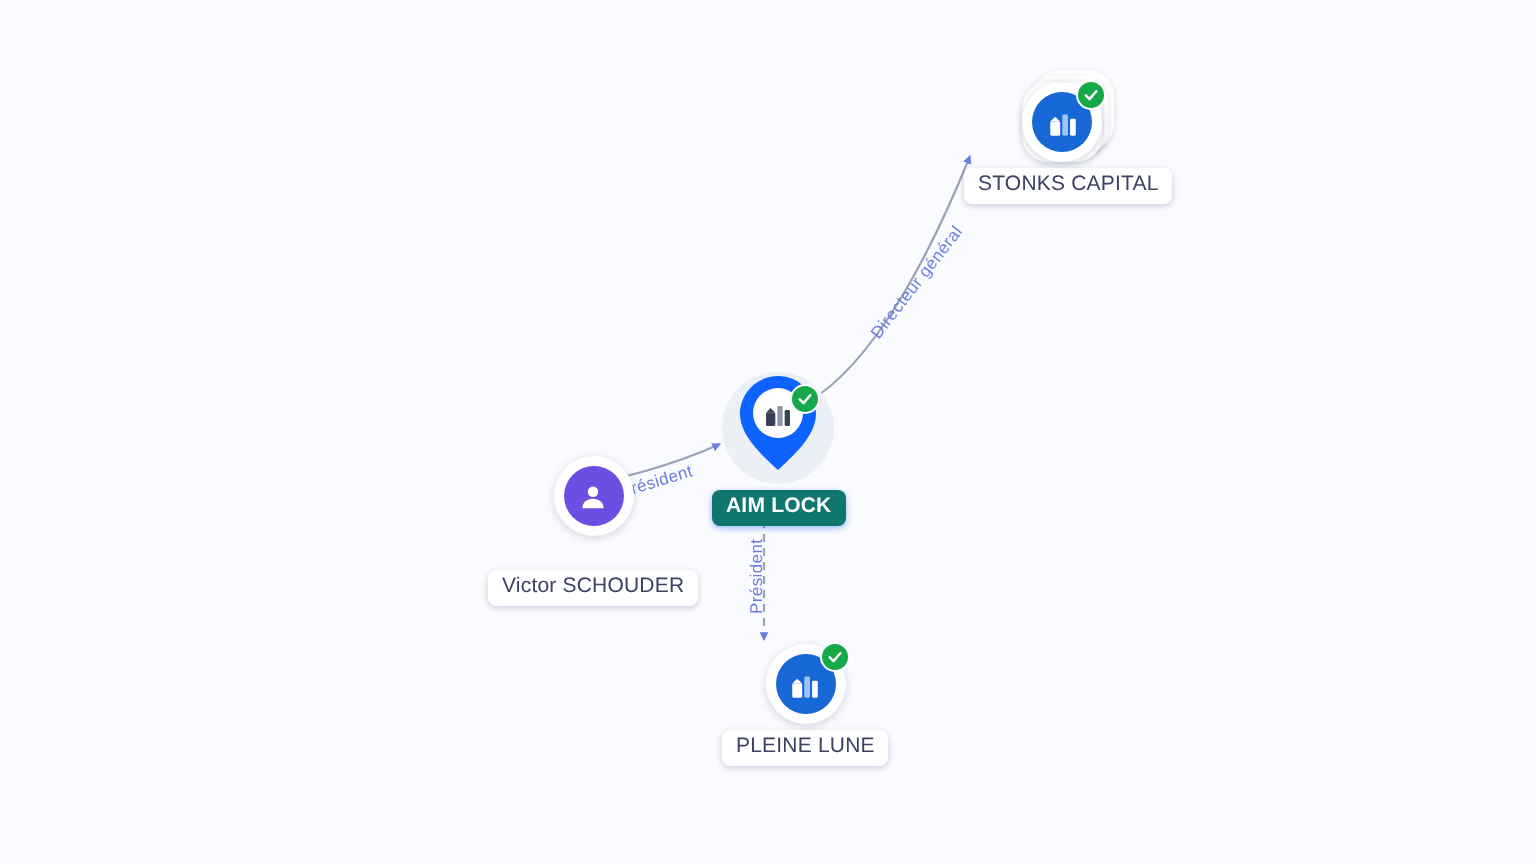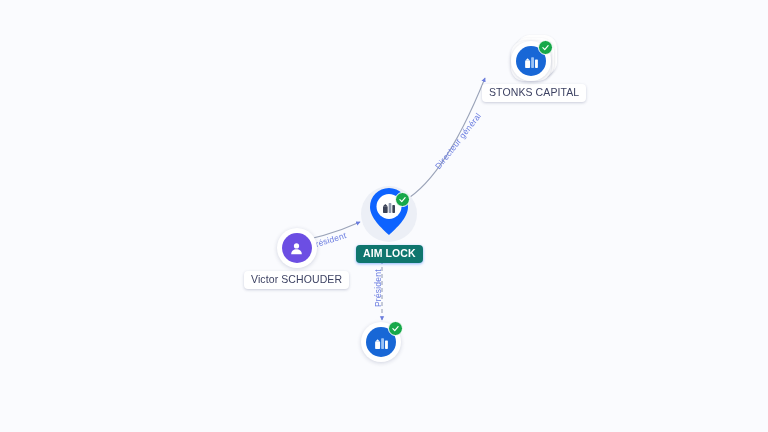--- a/index.html
+++ b/index.html
@@ -233,21 +233,21 @@
       </div>
       <div class="badge" style="left:34px; top:6px;">
         <svg width="9" height="9" viewBox="0 0 24 24" aria-hidden="true">
           <path d="M5 12.5 L10 17.5 L19 7" fill="none" stroke="#ffffff" stroke-width="3.2" stroke-linecap="round" stroke-linejoin="round"></path>
         </svg>
       </div>
     </div>
     <div class="label focused">AIM LOCK</div>
   </div>
 
-  <div class="node" style="left:244px; top:228px;">
+  <div class="node" style="left:244px; top:228px;gap:14px;">
     <div class="disc-wrap">
       <div class="disc-plate"></div>
       <div class="disc person">
         <svg width="17" height="17" viewBox="0 0 24 24" aria-hidden="true">
           <circle cx="12" cy="8.3" r="3.7" fill="#ffffff"></circle>
           <path d="M4.5 20 C4.5 15.6 7.9 13.2 12 13.2 C16.1 13.2 19.5 15.6 19.5 20 z" fill="#ffffff"></path>
         </svg>
       </div>
     </div>
     <div class="label">Victor SCHOUDER</div>
@@ -263,15 +263,16 @@
           <rect x="17" y="9" width="4" height="12" rx="1" fill="#ffffff"></rect>
           <path d="M3 11 L6.5 7.5 L10 11 z" fill="#ffffff"></path>
         </svg>
       </div>
       <div class="badge" style="right:-2px; top:-1px;">
         <svg width="9" height="9" viewBox="0 0 24 24" aria-hidden="true">
           <path d="M5 12.5 L10 17.5 L19 7" fill="none" stroke="#ffffff" stroke-width="3.2" stroke-linecap="round" stroke-linejoin="round"></path>
         </svg>
       </div>
     </div>
+    <div class="label">PLEINE LUNE</div>
   </div>
 
 </div>
 
 </body></html>

